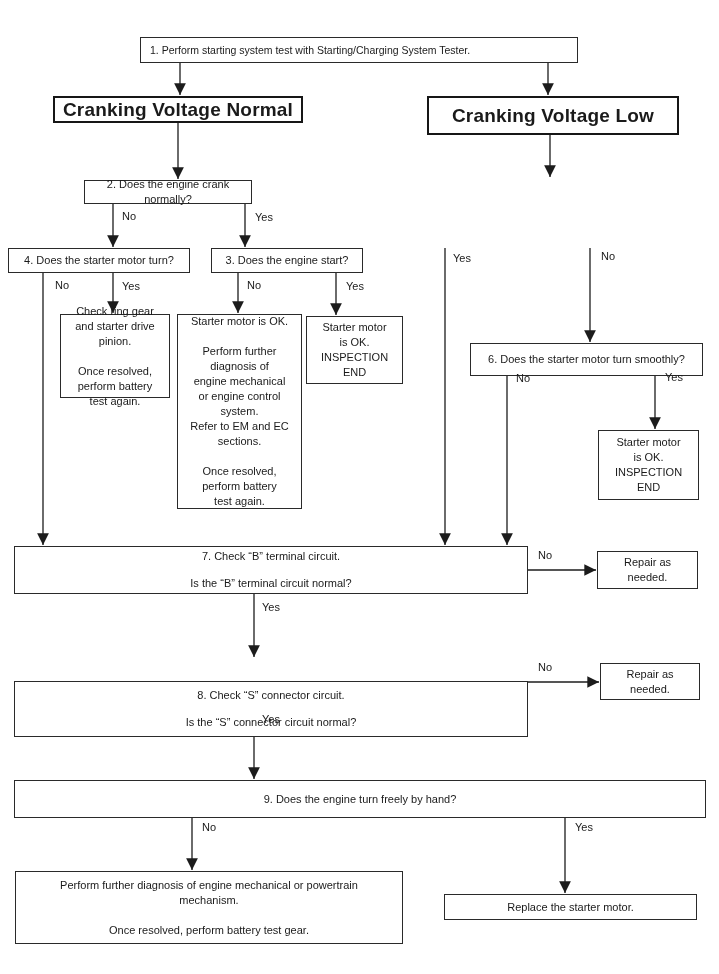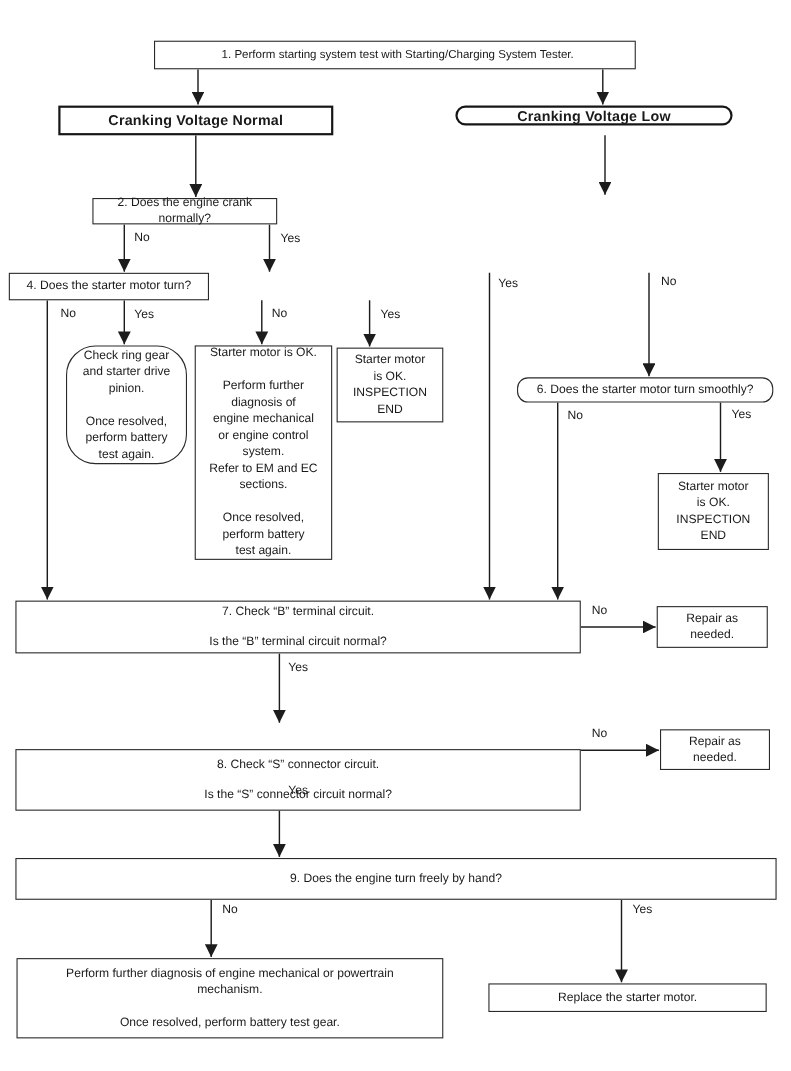--- a/index.html
+++ b/index.html
@@ -29,24 +29,24 @@
     justify-content: center;
     text-align: center;
     font-size: 11px;
     line-height: 15px;
     padding: 2px 4px;
   }
   .node span { white-space: pre-line; }
   .node.header {
     border: 2.5px solid #161616;
     font-weight: bold;
-    font-size: 13px;
+    font-size: 19px;
     letter-spacing: 0.2px;
   }
-  .node.left { justify-content: center; text-align: left; padding-left: 9px; font-size: 10.5px; }
+  .node.left { justify-content: flex-start; text-align: left; padding-left: 9px; font-size: 10.5px; }
   .node.q78 { line-height: 13.5px; }
   .edge-label {
     position: absolute;
     font-size: 11px;
     line-height: 13px;
     color: #1a1a1a;
     white-space: nowrap;
   }
 </style>
 </head>
@@ -83,34 +83,37 @@
   </svg>
 
   <div class="node left" style="left:140px; top:37px; width:438px; height:26px;">
     <span>1. Perform starting system test with Starting/Charging System Tester.</span>
   </div>
 
   <div class="node header" style="left:53px; top:96px; width:250px; height:27px;">
     <span>Cranking Voltage Normal</span>
   </div>
 
-  <div class="node header" style="left:414px; top:96px; width:252px; height:18px;border-radius:10px;">
+  <div class="node header" style="left:427px; top:96px; width:252px; height:39px;">
     <span>Cranking Voltage Low</span>
   </div>
 
   <div class="node" style="left:84px; top:180px; width:168px; height:24px;">
     <span>2. Does the engine crank normally?</span>
   </div>
 
   <div class="node" style="left:8px; top:248px; width:182px; height:25px;">
     <span>4. Does the starter motor turn?</span>
   </div>
 
-
-  <div class="node" style="left:60px; top:314px; width:110px; height:108px;border-radius:27px;">
+  <div class="node" style="left:211px; top:248px; width:152px; height:25px;">
+    <span>3. Does the engine start?</span>
+  </div>
+
+  <div class="node" style="left:60px; top:314px; width:110px; height:84px;">
     <span>Check ring gear
 and starter drive
 pinion.
 
 Once resolved,
 perform battery
 test again.</span>
   </div>
 
   <div class="node" style="left:177px; top:314px; width:125px; height:195px; padding:2px 1px;">
@@ -130,21 +133,21 @@
   </div>
 
   <div class="node" style="left:306px; top:316px; width:97px; height:68px;">
     <span>Starter motor
 is OK.
 INSPECTION
 END</span>
   </div>
 
 
-  <div class="node" style="left:470px; top:343px; width:233px; height:23px;border-radius:10px;">
+  <div class="node" style="left:470px; top:343px; width:233px; height:33px;">
     <span>6. Does the starter motor turn smoothly?</span>
   </div>
 
   <div class="node" style="left:598px; top:430px; width:101px; height:70px;">
     <span>Starter motor
 is OK.
 INSPECTION
 END</span>
   </div>
 

